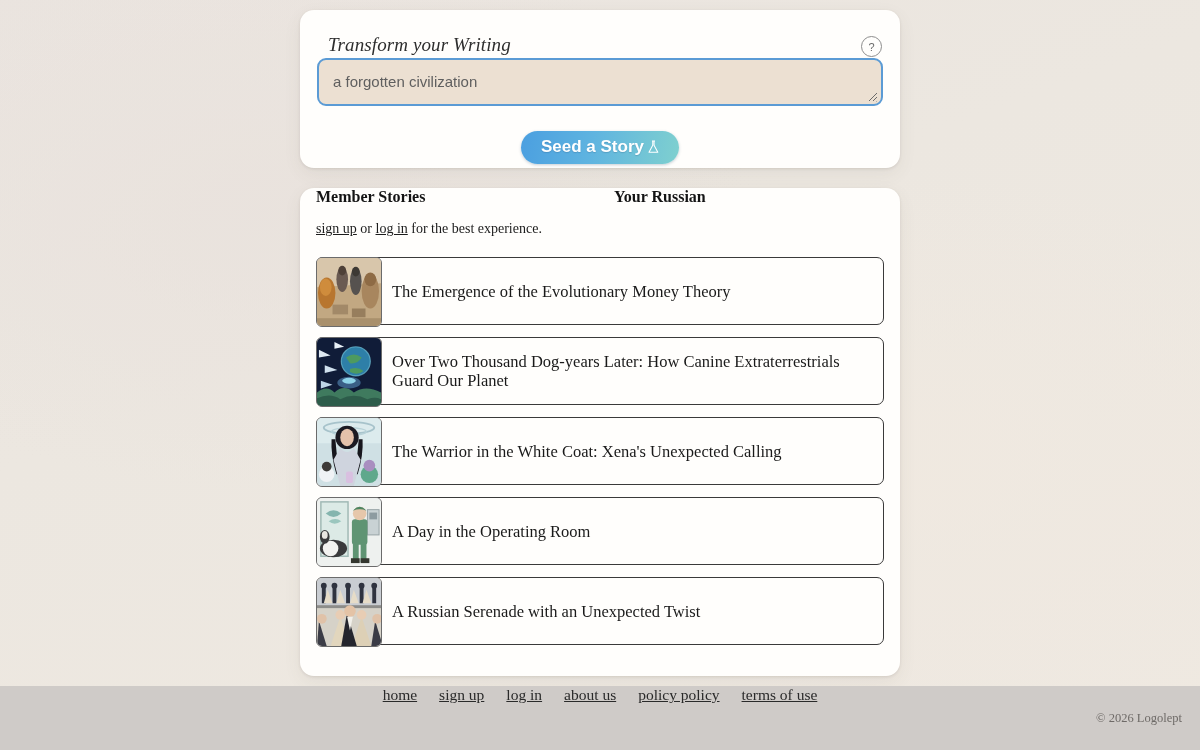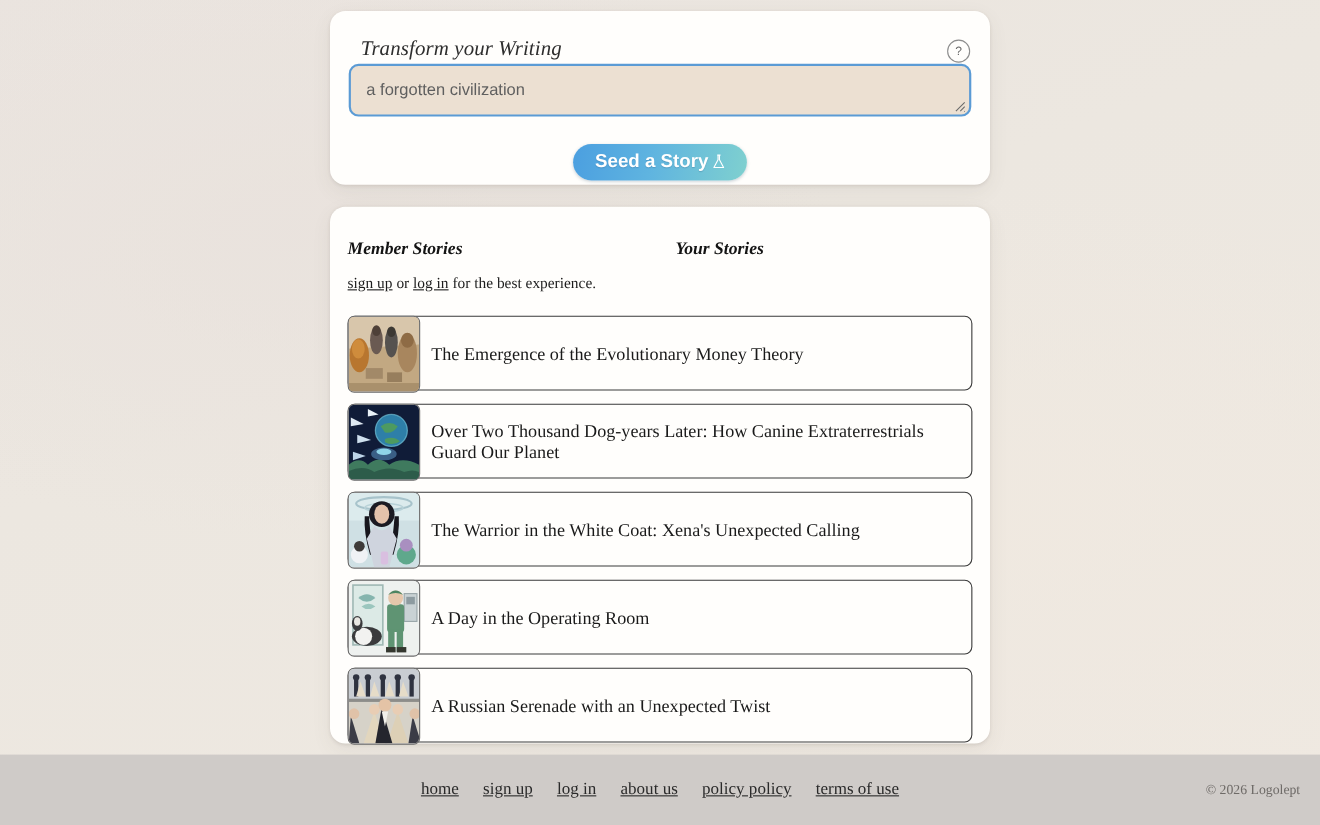--- a/index.html
+++ b/index.html
@@ -76,21 +76,21 @@
     font-size:17px;
     cursor:pointer;
     box-shadow:0 1px 3px rgba(60,90,120,0.3);
     display:flex; align-items:center; gap:2px;
     text-shadow:0 1px 1px rgba(40,80,120,0.25);
   }
   .flask-icon { display:inline-block; width:15px; height:16px; }
 
   
   #stories-card { top:188px; height:488px; padding:0 16px; }
-  .tabs { display:flex; padding-top:30px;font-style:italic; }
+  .tabs { display:flex; padding-top:0; }
   .tab {
     font-weight:bold; font-size:16px; color:#141414;
     cursor:pointer;
   }
   .tab-member { width:298px; }
   .tab-mine { }
   .auth-line {
     margin-top:15px;
     font-size:14px; color:#1c1c1c;
   }
@@ -120,21 +120,21 @@
   .story-title {
     padding-left:75px; padding-right:16px;
     font-size:16.5px; color:#1a1a1a; line-height:19px;
   }
 
   
   .footer {
     position:absolute; left:0; top:686px;
     width:1200px; height:64px;
     background:#cfcbc8;
-    display:flex; align-items:center; justify-content:center;
+    display:flex; align-items:flex-start; justify-content:center;
   }
   .footer-links { display:flex; gap:22px; }
   .footer-link {
     font-size:15.5px; color:#2a2a2a;
     text-decoration:underline; cursor:pointer;
   }
   .copyright {
     position:absolute; right:18px; top:50%; transform:translateY(-50%);
     font-size:12.5px; color:#6e6a67;
   }
@@ -163,21 +163,21 @@
       <svg class="flask-icon" viewBox="0 0 16 16">
         <path d="M6.4 1.6 L9.6 1.6 M8.6 1.8 L8.6 6.2 L12.6 13.6 L3.2 13.6 L7.2 6.2 L7.2 1.8" stroke="#ffffff" stroke-width="1.1" fill="none" stroke-linejoin="round"></path>
       </svg>
     </button>
   </div>
 
   <div class="card" id="stories-card">
 
     <div class="tabs">
       <div class="tab tab-member">Member Stories</div>
-      <div class="tab tab-mine">Your Stories</div>
+      <div class="tab tab-mine">Your Russian</div>
     </div>
 
     <div class="auth-line"><span class="auth-link">sign up</span><span> or </span><span class="auth-link">log in</span><span> for the best experience.</span></div>
 
     <div class="story-list" id="story-list">
         <div class="story-row">
           <div class="thumb">
             <svg viewBox="0 0 66 70" preserveAspectRatio="none">
       <rect width="66" height="70" fill="#cdb79a"></rect>
       <rect width="66" height="30" fill="#d8c6ab"></rect>

